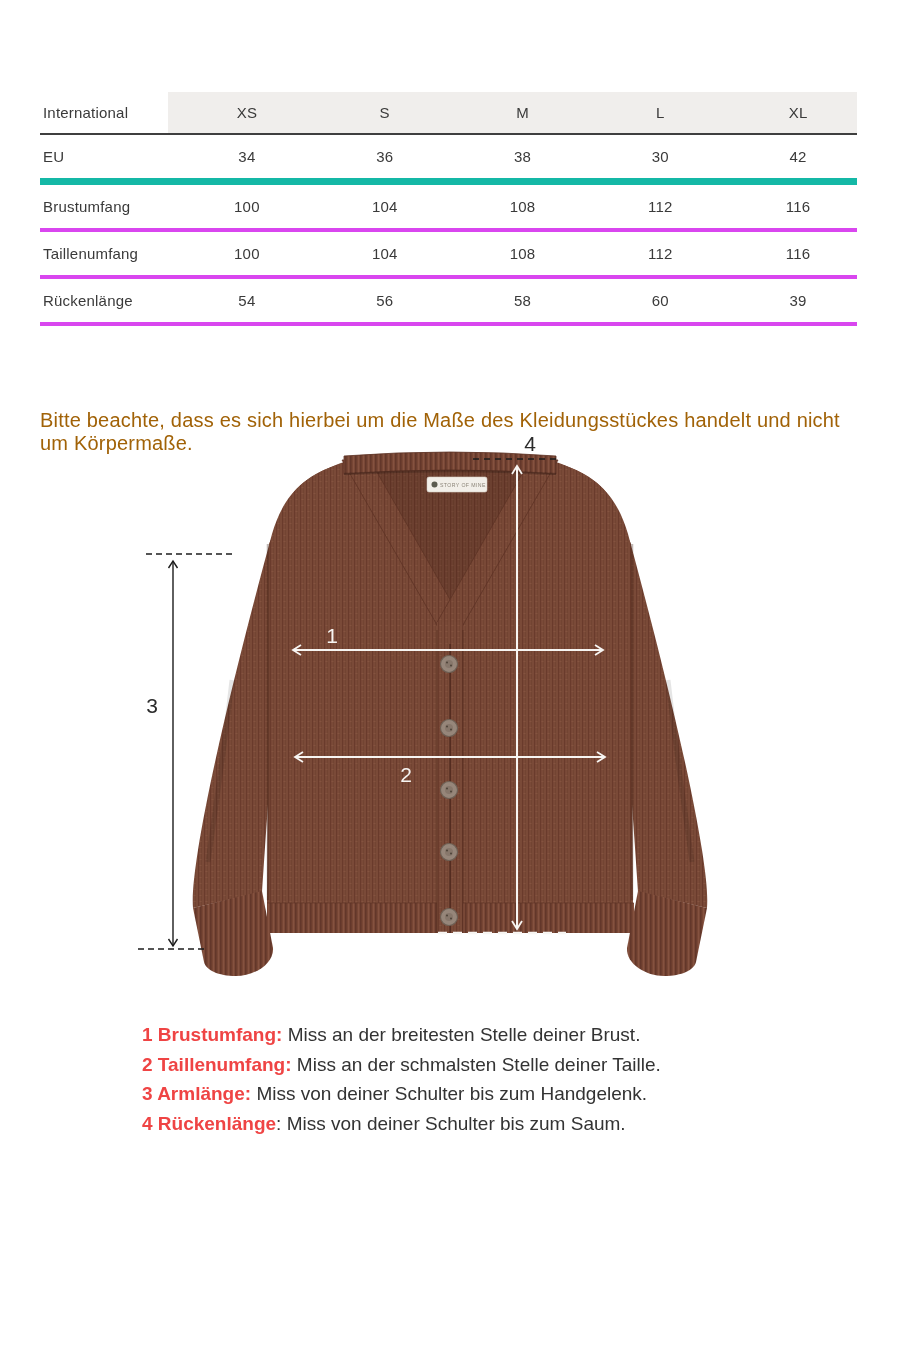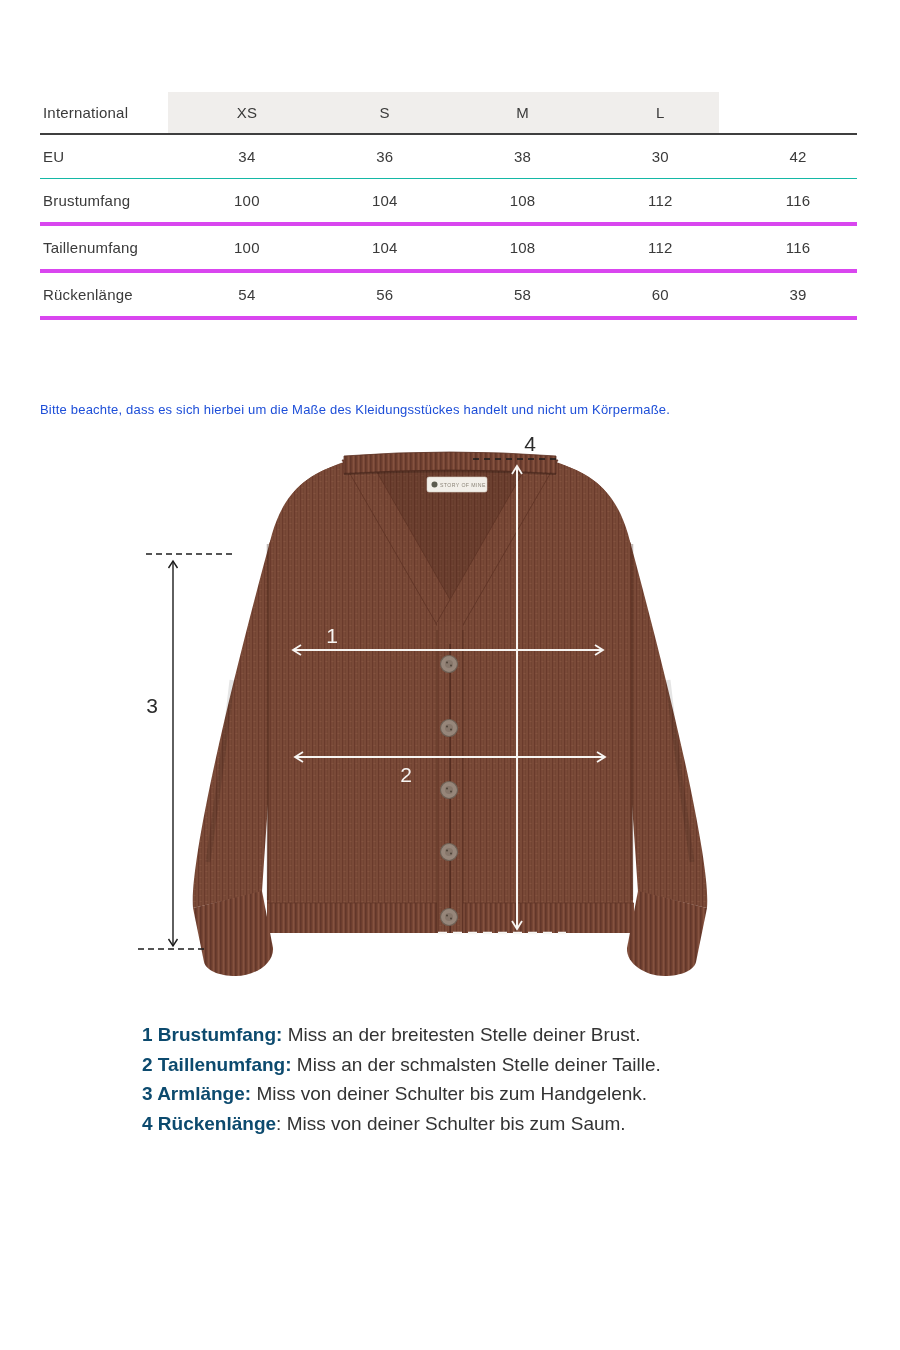--- a/index.html
+++ b/index.html
@@ -7,44 +7,45 @@
     position:relative;width:900px;height:1350px;background:#ffffff;
     font-family:"Liberation Sans","DejaVu Sans",sans-serif;color:#3a3a3a;overflow:hidden;
   }
   
   .size-table{position:absolute;left:40px;top:92px;width:817px;font-size:15px;letter-spacing:.2px;}
   .trow{display:grid;grid-template-columns:128px repeat(5,1fr);align-items:center;}
   .trow .cell{text-align:center;padding-left:20px;}
   .trow .cell.first{text-align:left;padding-left:3px;}
   .trow.header{height:41px;border-bottom:2px solid #3f3f3f;}
   .trow.header .cell.band{background:#f0eeec;height:100%;display:flex;align-items:center;justify-content:center;}
-  .trow.r-eu{height:43px;border-bottom:1px solid #14b8a6;}
+  .trow.r-eu{height:43px;border-bottom:7px solid #14b8a6;}
   .trow.r{height:43px;border-bottom:4px solid #d946ef;}
   
-  .note{position:absolute;left:40px;top:389px;width:830px;font-size:13px;color:#1d4ed8;letter-spacing:.2px;}
+  .note{position:absolute;left:40px;top:389px;width:830px;font-size:20px;color:#a16207;letter-spacing:.2px;}
   
   .illustration{position:absolute;left:0;top:430px;width:900px;height:575px;}
   .mlabel{font-family:"Liberation Sans","DejaVu Sans",sans-serif;font-size:21px;}
   
   .legend{position:absolute;left:142px;top:1020px;font-size:19px;line-height:29.5px;color:#333333;}
-  .legend .lb{font-weight:700;color:#0c4a6e;}
+  .legend .lb{font-weight:700;color:#ef4444;}
   .legend .lr{white-space:pre-wrap;margin-top:29px;}
 </style>
 </head>
 <body>
 
 <div class="page">
 
   <div class="size-table">
     <div class="trow header">
       <div class="cell first">International</div>
       <div class="cell band">XS</div>
       <div class="cell band">S</div>
       <div class="cell band">M</div>
       <div class="cell band">L</div>
+      <div class="cell band">XL</div>
     </div>
 
     <div class="trow r-eu">
       <div class="cell first">EU</div>
       <div class="cell">34</div>
       <div class="cell">36</div>
       <div class="cell">38</div>
       <div class="cell">30</div>
       <div class="cell">42</div>
     </div>

